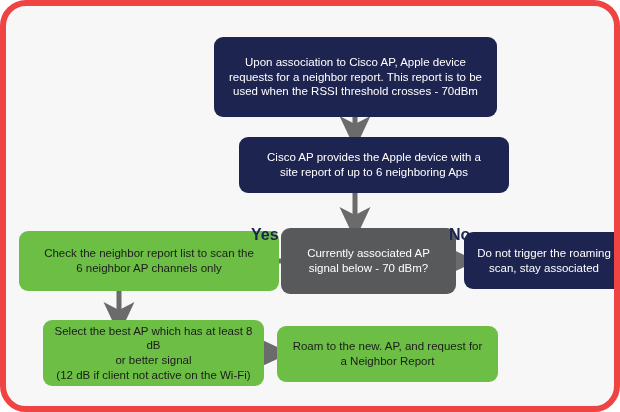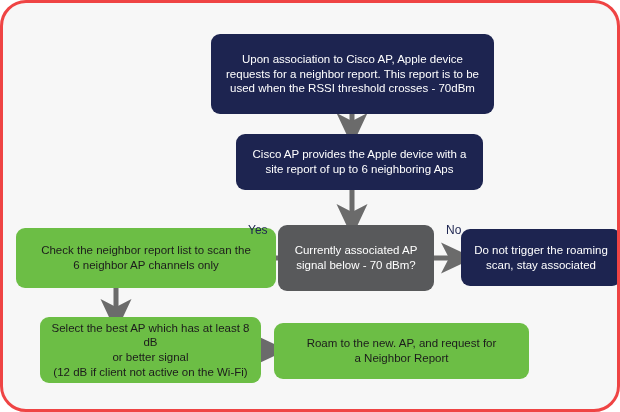--- a/index.html
+++ b/index.html
@@ -12,21 +12,21 @@
     height: 412px;
     font-family: "Liberation Sans", sans-serif;
     overflow: hidden;
   }
   #canvas {
     position: relative;
     width: 620px;
     height: 412px;
     box-sizing: border-box;
     background: #f7f7f7;
-    border: 3px solid #ef4444;
+    border: 6px solid #ef4444;
     border-radius: 26px;
     overflow: hidden;
   }
   .node {
     position: absolute;
     box-sizing: border-box;
     display: flex;
     align-items: center;
     justify-content: center;
     text-align: center;
@@ -48,22 +48,22 @@
     background: #6cbe45;
     color: #1c1c1c;
   }
   .gray {
     background: #58595b;
     color: #ffffff;
   }
   .edge-label {
     position: absolute;
     color: #1d2450;
-    font-size: 12px;
-    font-weight: 400;
+    font-size: 16px;
+    font-weight: 700;
     z-index: 4;
     white-space: nowrap;
   }
   svg.connectors {
     position: absolute;
     left: 0;
     top: 0;
     width: 620px;
     height: 412px;
     z-index: 1;
@@ -106,47 +106,47 @@
       <line x1="234" y1="347" x2="268" y2="347" stroke="#6b6b6b" stroke-width="5" marker-end="url(#arrowhead)"></line>
     </g>
   </svg>
 
   <div class="node navy" style="left:208px; top:31px; width:283px; height:80px; font-size:11.5px;">
     <span class="txt">Upon association to Cisco AP, Apple device
 requests for a neighbor report. This report is to be
 used when the RSSI threshold crosses - 70dBm</span>
   </div>
 
-  <div class="node navy" style="left:233px; top:131px; width:247px; height:56px; font-size:11.5px;">
+  <div class="node navy" style="left:233px; top:131px; width:270px; height:56px; font-size:11.5px;">
     <span class="txt">Cisco AP provides the Apple device with a
 site report of up to 6 neighboring Aps</span>
   </div>
 
-  <div class="node gray" style="left:275px; top:222px; width:156px; height:66px; font-size:11.5px;">
+  <div class="node gray" style="left:275px; top:222px; width:175px; height:66px; font-size:11.5px;">
     <span class="txt">Currently associated AP
 signal below - 70 dBm?</span>
   </div>
 
   <div class="node green" style="left:13px; top:225px; width:260px; height:60px; font-size:11.5px;">
     <span class="txt">Check the neighbor report list to scan the
 6 neighbor AP channels only</span>
   </div>
 
   <div class="node navy" style="left:458px; top:226px; width:160px; height:57px; font-size:11.5px;">
     <span class="txt">Do not trigger the roaming
 scan, stay associated</span>
   </div>
 
   <div class="node green" style="left:13px; top:314px; width:221px; height:66px; font-size:11.5px;margin-left:24px;">
     <span class="txt">Select the best AP which has at least 8 dB
 or better signal
 (12 dB if client not active on the Wi-Fi)</span>
   </div>
 
-  <div class="node green" style="left:271px; top:320px; width:255px; height:56px; font-size:11.5px;">
+  <div class="node green" style="left:271px; top:320px; width:221px; height:56px; font-size:11.5px;">
     <span class="txt">Roam to the new. AP, and request for
 a Neighbor Report</span>
   </div>
 
   <div class="edge-label" style="left:245px; top:220px;">Yes</div>
 
   <div class="edge-label" style="left:427px; top:220px;padding-left:16px;">No</div>
 
 </div>
 

